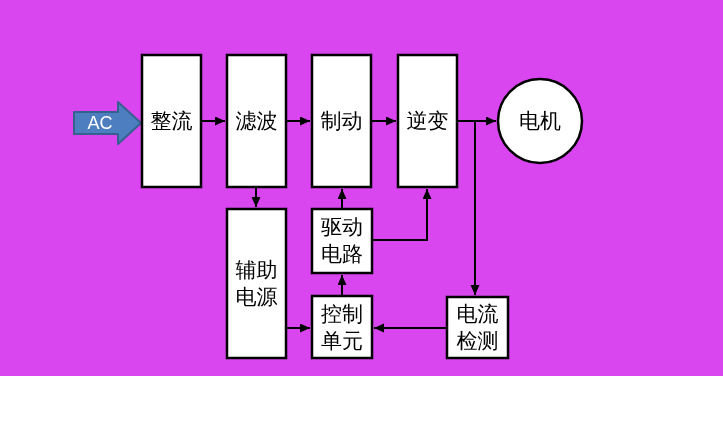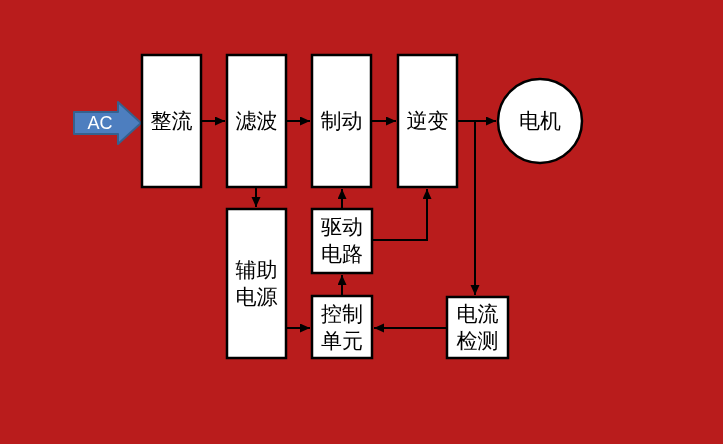--- a/index.html
+++ b/index.html
@@ -3,22 +3,22 @@
 <meta charset="utf-8">
 <style>
   html, body {
     margin: 0;
     padding: 0;
     background: #ffffff;
   }
   .canvas {
     position: relative;
     width: 723px;
-    height: 444px;
-    background: #b91c1c;
+    height: 376px;
+    background: #d946ef;
     overflow: hidden;
   }
   svg { display: block; }
   .block {
     fill: #ffffff;
     stroke: #000000;
     stroke-width: 2.5;
   }
   .edge {
     fill: none;

